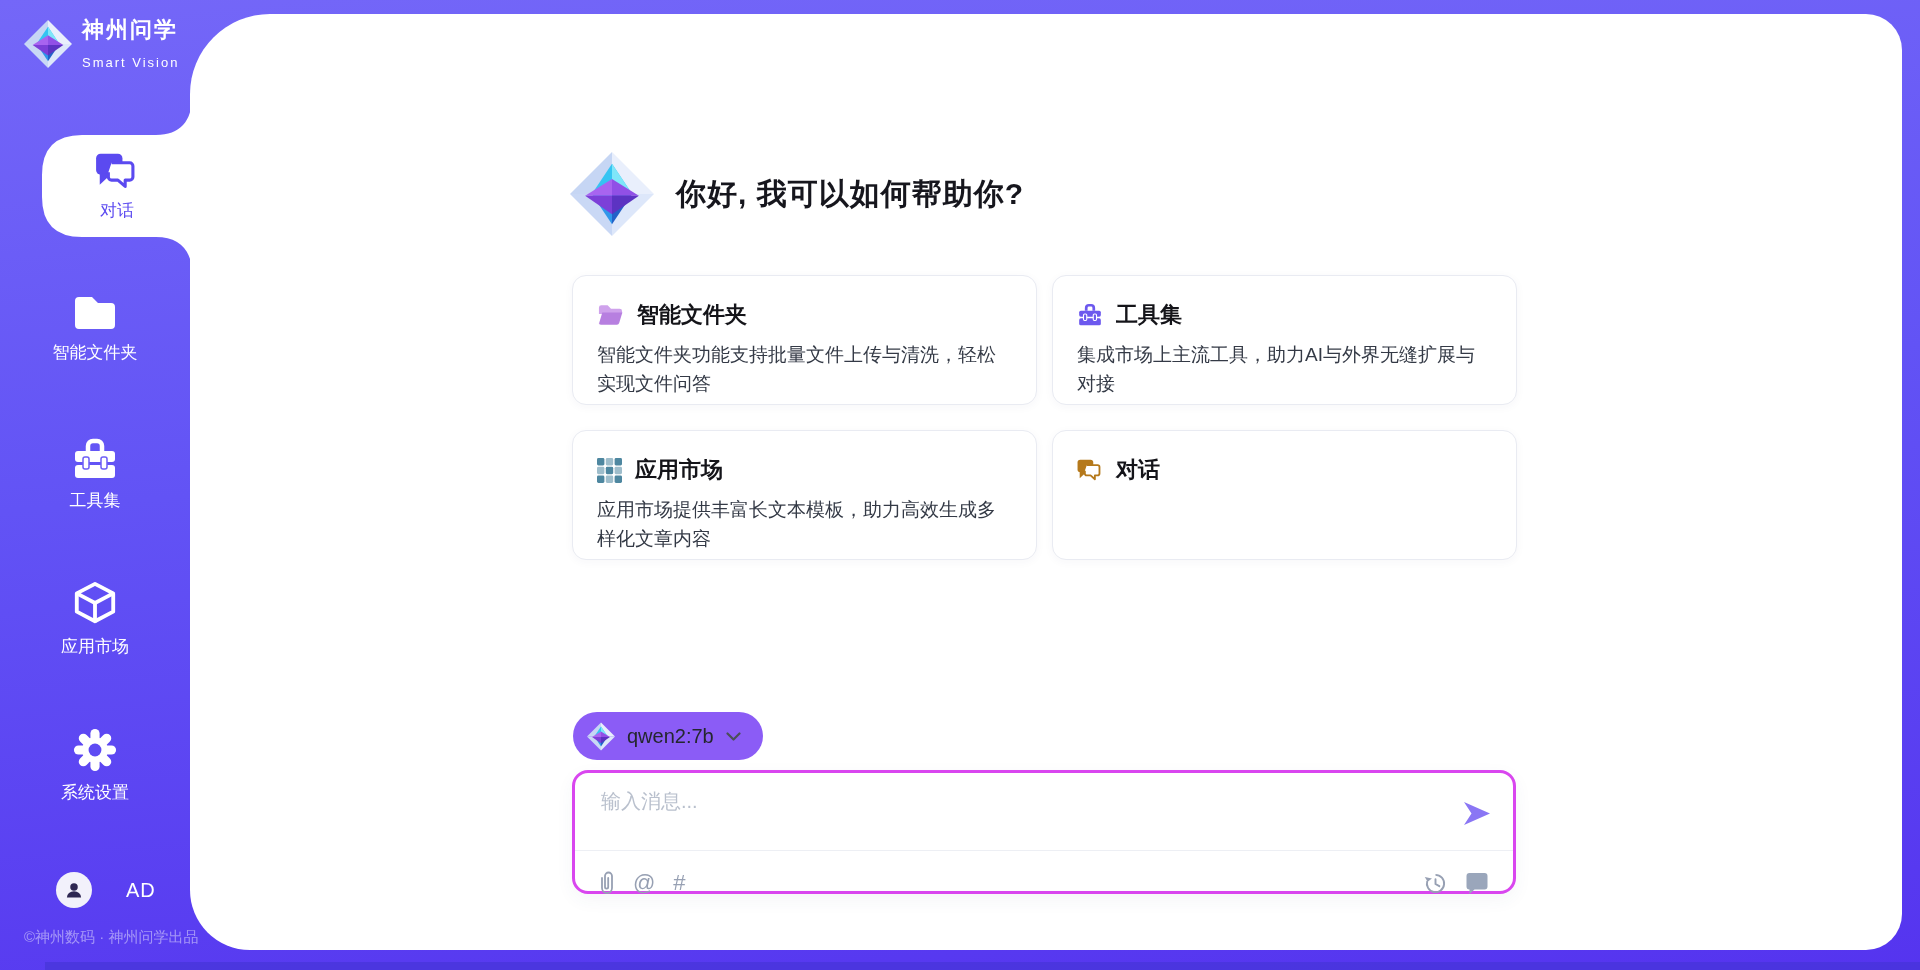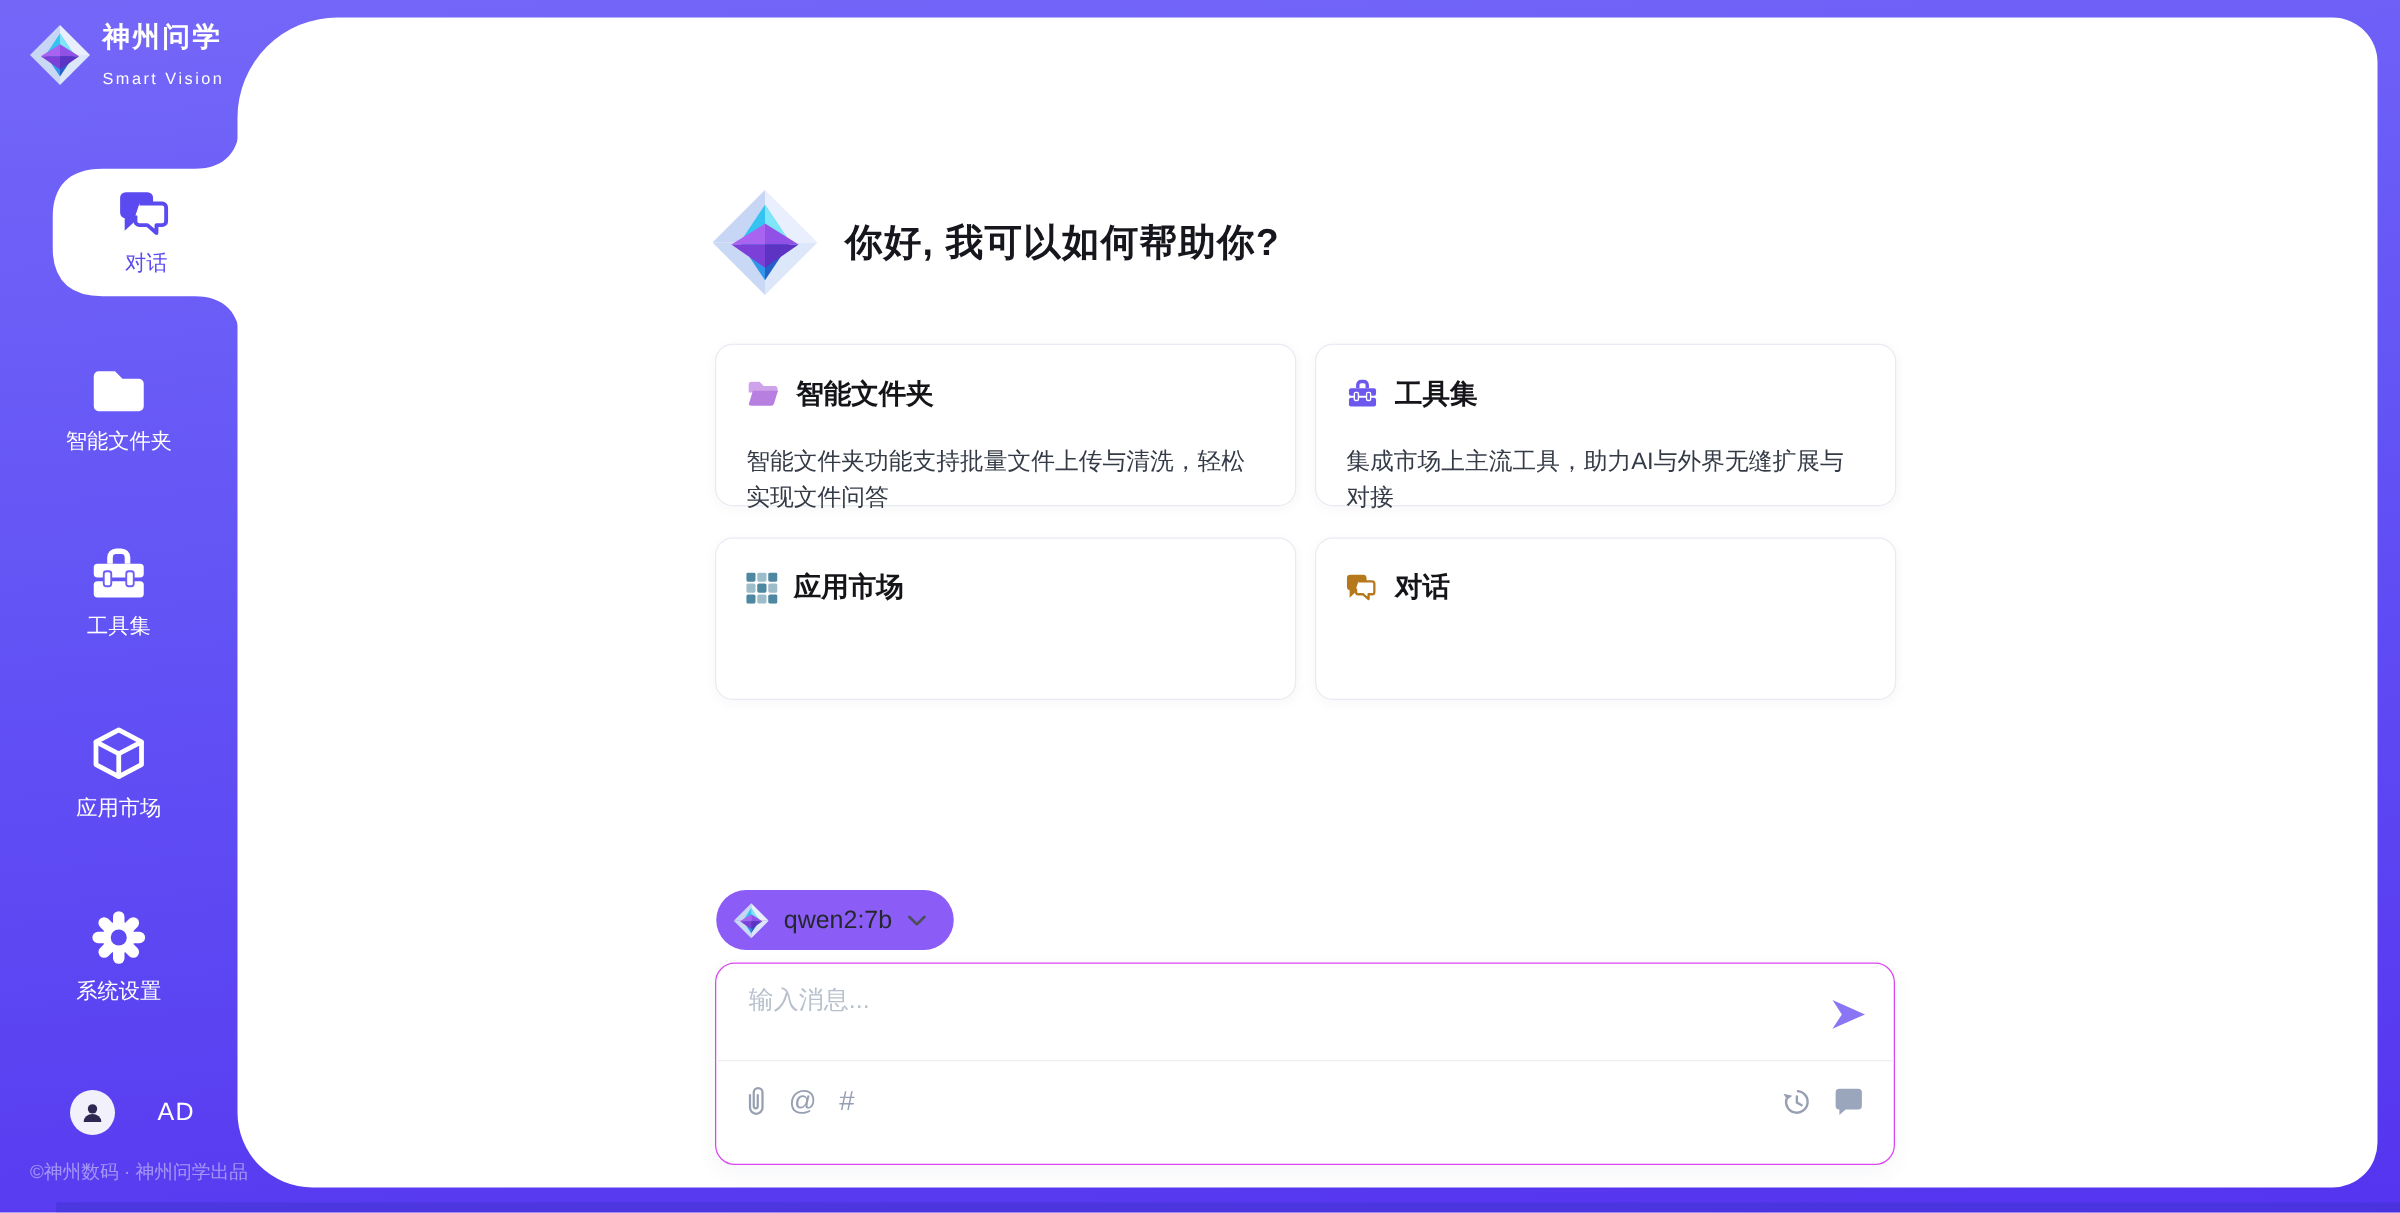--- a/index.html
+++ b/index.html
@@ -57,33 +57,33 @@
     display:grid; grid-template-columns:465px 465px; grid-column-gap:15px; grid-row-gap:25px;
   }
   .card {
     width:465px; height:130px; background:#fff;
     border:1px solid #e9ebf2; border-radius:14px;
     padding:24px 26px 0 24px; cursor:pointer;
     box-shadow:0 2px 10px rgba(50,60,110,.04);
   }
   .card-head { display:flex; align-items:center; gap:13px; }
   .card-title { font-size:22px; font-weight:bold; color:#141419; }
-  .card-desc { margin-top:25px; font-size:19px; line-height:29px; color:#343a46; }
+  .card-desc { margin-top:10px; font-size:19px; line-height:29px; color:#343a46; }
 
   
   .model-pill {
     position:absolute; left:573px; top:712px; height:48px; padding:0 22px 0 14px;
     background:#8b5cf6; border-radius:24px;
     display:flex; align-items:center; gap:12px; cursor:pointer;
   }
   .model-name { font-size:20px; color:#24272e; }
 
   .composer {
-    position:absolute; left:572px; top:770px; width:944px; height:162px;
-    background:#fff; border:1px solid #d946ef; border-radius:16px;
+    position:absolute; left:572px; top:770px; width:944px; height:124px;
+    background:#fff; border:3px solid #d946ef; border-radius:16px;
     box-shadow:0 6px 18px rgba(60,70,120,.05);
   }
   .composer textarea {
     position:absolute; left:26px; top:15px; width:850px; height:55px;
     border:none; outline:none; resize:none; background:transparent;
     font-family:inherit; font-size:20px; color:#30343c;
   }
   .composer textarea::placeholder { color:#b9c0cd; }
   .send-btn { position:absolute; right:22px; top:28px; cursor:pointer; }
   .composer-divider { position:absolute; left:0; right:0; top:77px; border-top:1px solid #edeff4; }
@@ -239,20 +239,21 @@
           <rect x="0" y="9.5" width="8" height="8" rx="1.5" opacity=".55"></rect>
           <rect x="9.5" y="9.5" width="8" height="8" rx="1.5"></rect>
           <rect x="19" y="9.5" width="8" height="8" rx="1.5" opacity=".55"></rect>
           <rect x="0" y="19" width="8" height="8" rx="1.5"></rect>
           <rect x="9.5" y="19" width="8" height="8" rx="1.5" opacity=".55"></rect>
           <rect x="19" y="19" width="8" height="8" rx="1.5"></rect>
         </g>
       </svg>
       <div class="card-title">应用市场</div>
     </div>
+    <div class="card-desc">应用市场提供丰富长文本模板，助力高效生成多样化文章内容</div>
   </div>
 
   <div class="card">
     <div class="card-head">
       <svg width="26" height="24" viewBox="0 0 48 44">
         <rect x="1" y="3" width="29" height="23" rx="5" fill="#b5791b"></rect>
         <path d="M5 24 L5 37 L18 25 Z" fill="#b5791b"></path>
         <path d="M18 13 h20 a3.5 3.5 0 0 1 3.5 3.5 v12 a3.5 3.5 0 0 1 -3.5 3.5 h-5 v7 l-8 -7 h-7 a3.5 3.5 0 0 1 -3.5 -3.5 v-5" fill="#ffffff" stroke="#b5791b" stroke-width="3.4" stroke-linejoin="round"></path>
       </svg>
       <div class="card-title">对话</div>

